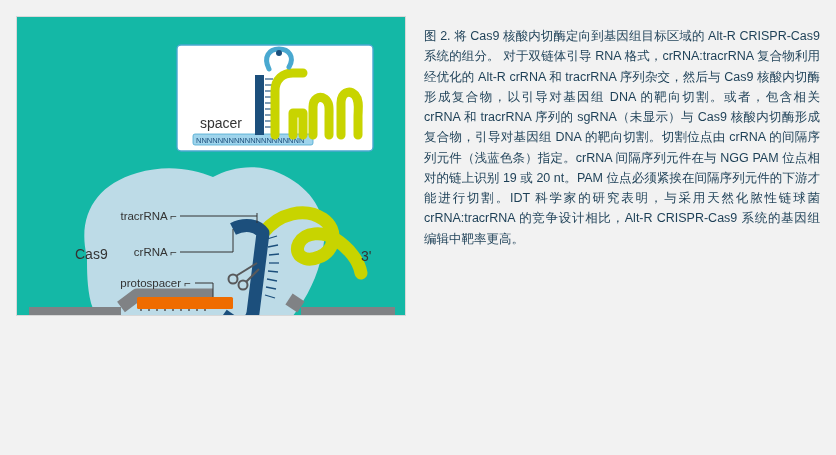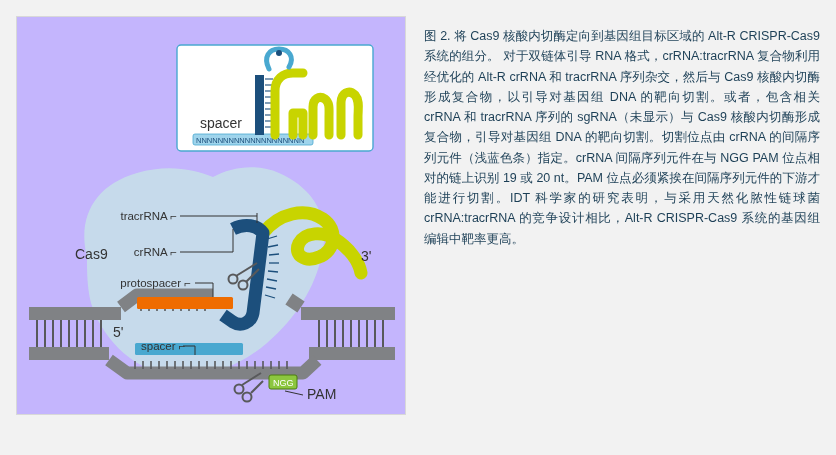--- a/index.html
+++ b/index.html
@@ -18,22 +18,22 @@
     width: 836px;
     height: 455px;
   }
 
   
   #figure-panel {
     position: absolute;
     left: 16px;
     top: 16px;
     width: 390px;
-    height: 399px;
-    background: #c4b5fd;
+    height: 300px;
+    background: #14b8a6;
     border: 1px solid #d8d8d8;
     box-sizing: border-box;
     overflow: hidden;
   }
   #figure-svg {
     display: block;
   }
 
   .dlabel {
     font-family: "Liberation Sans", sans-serif;

